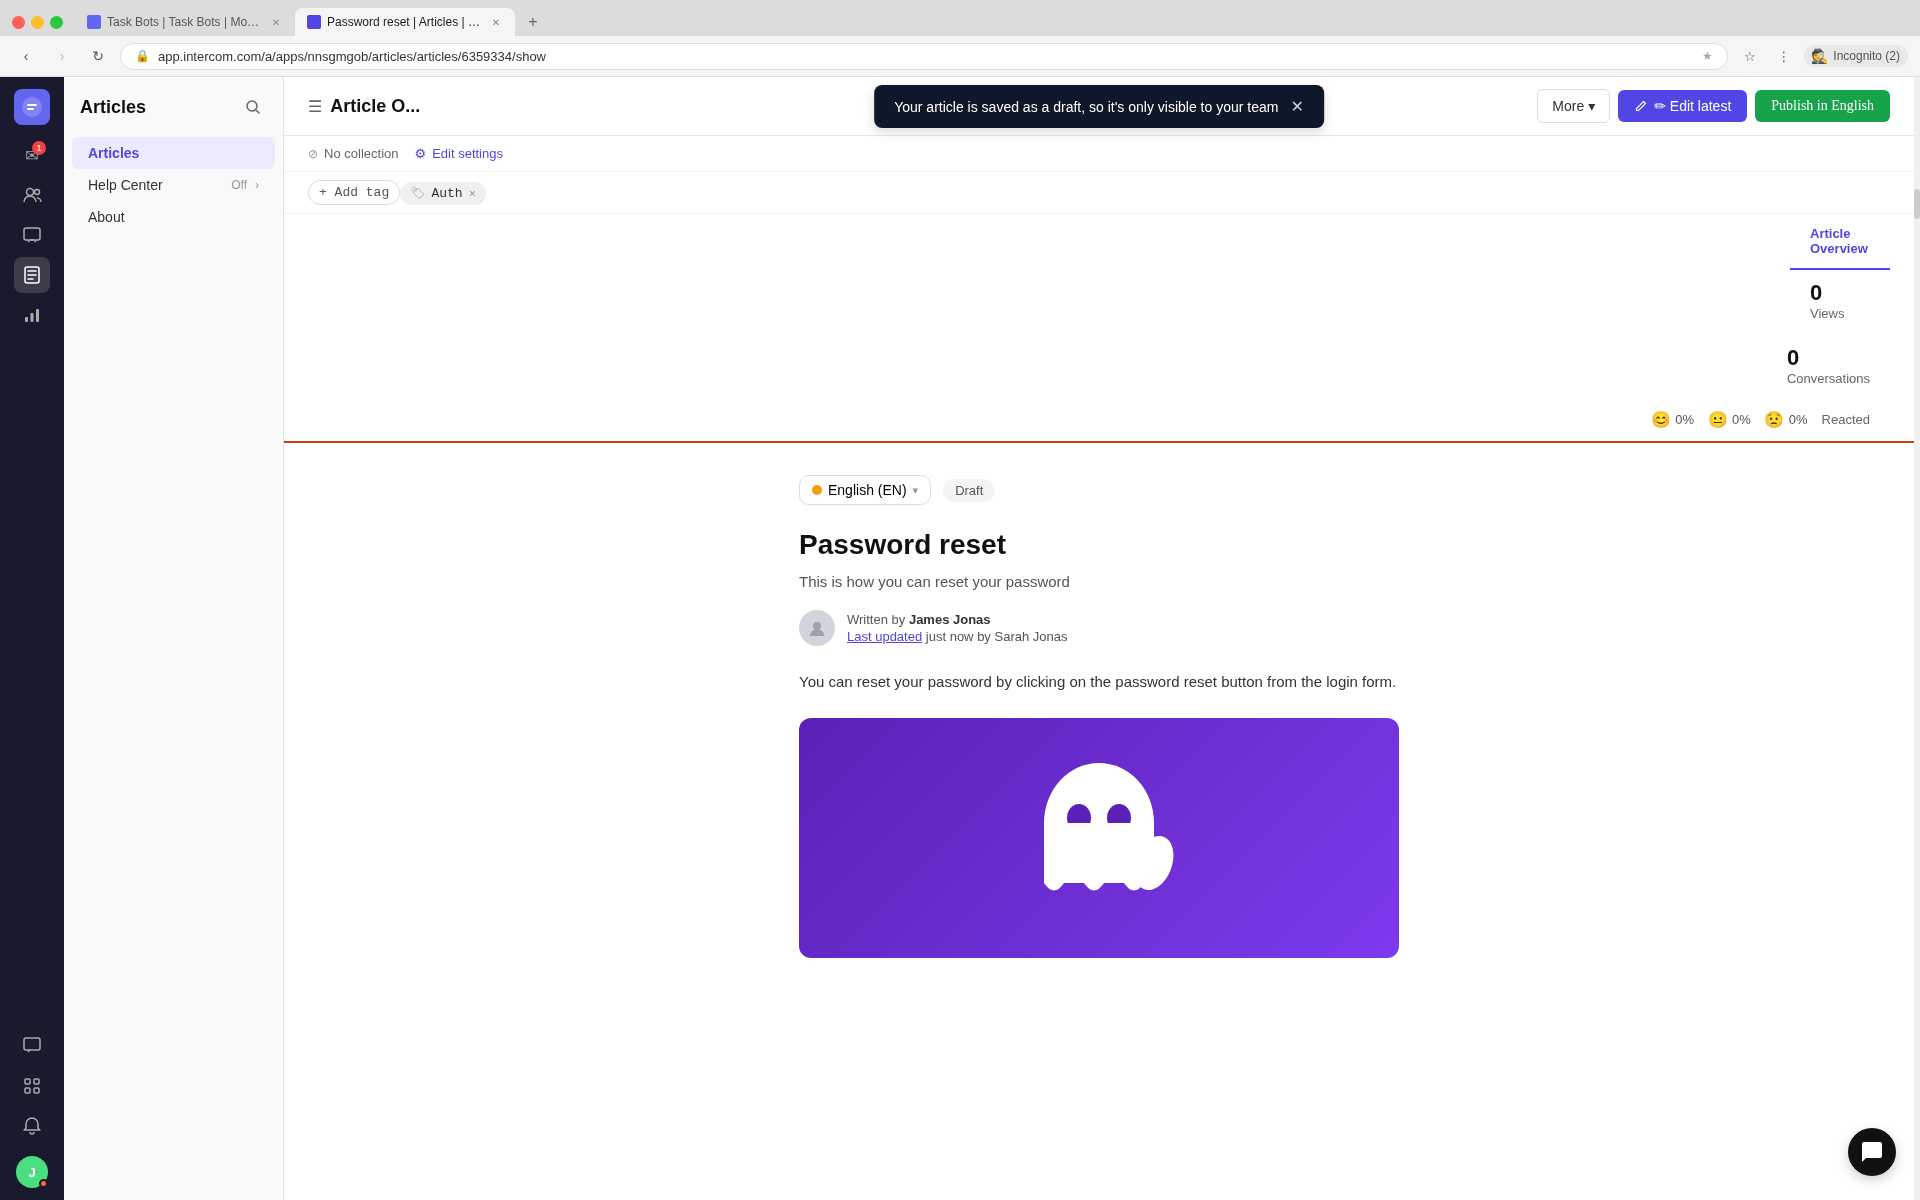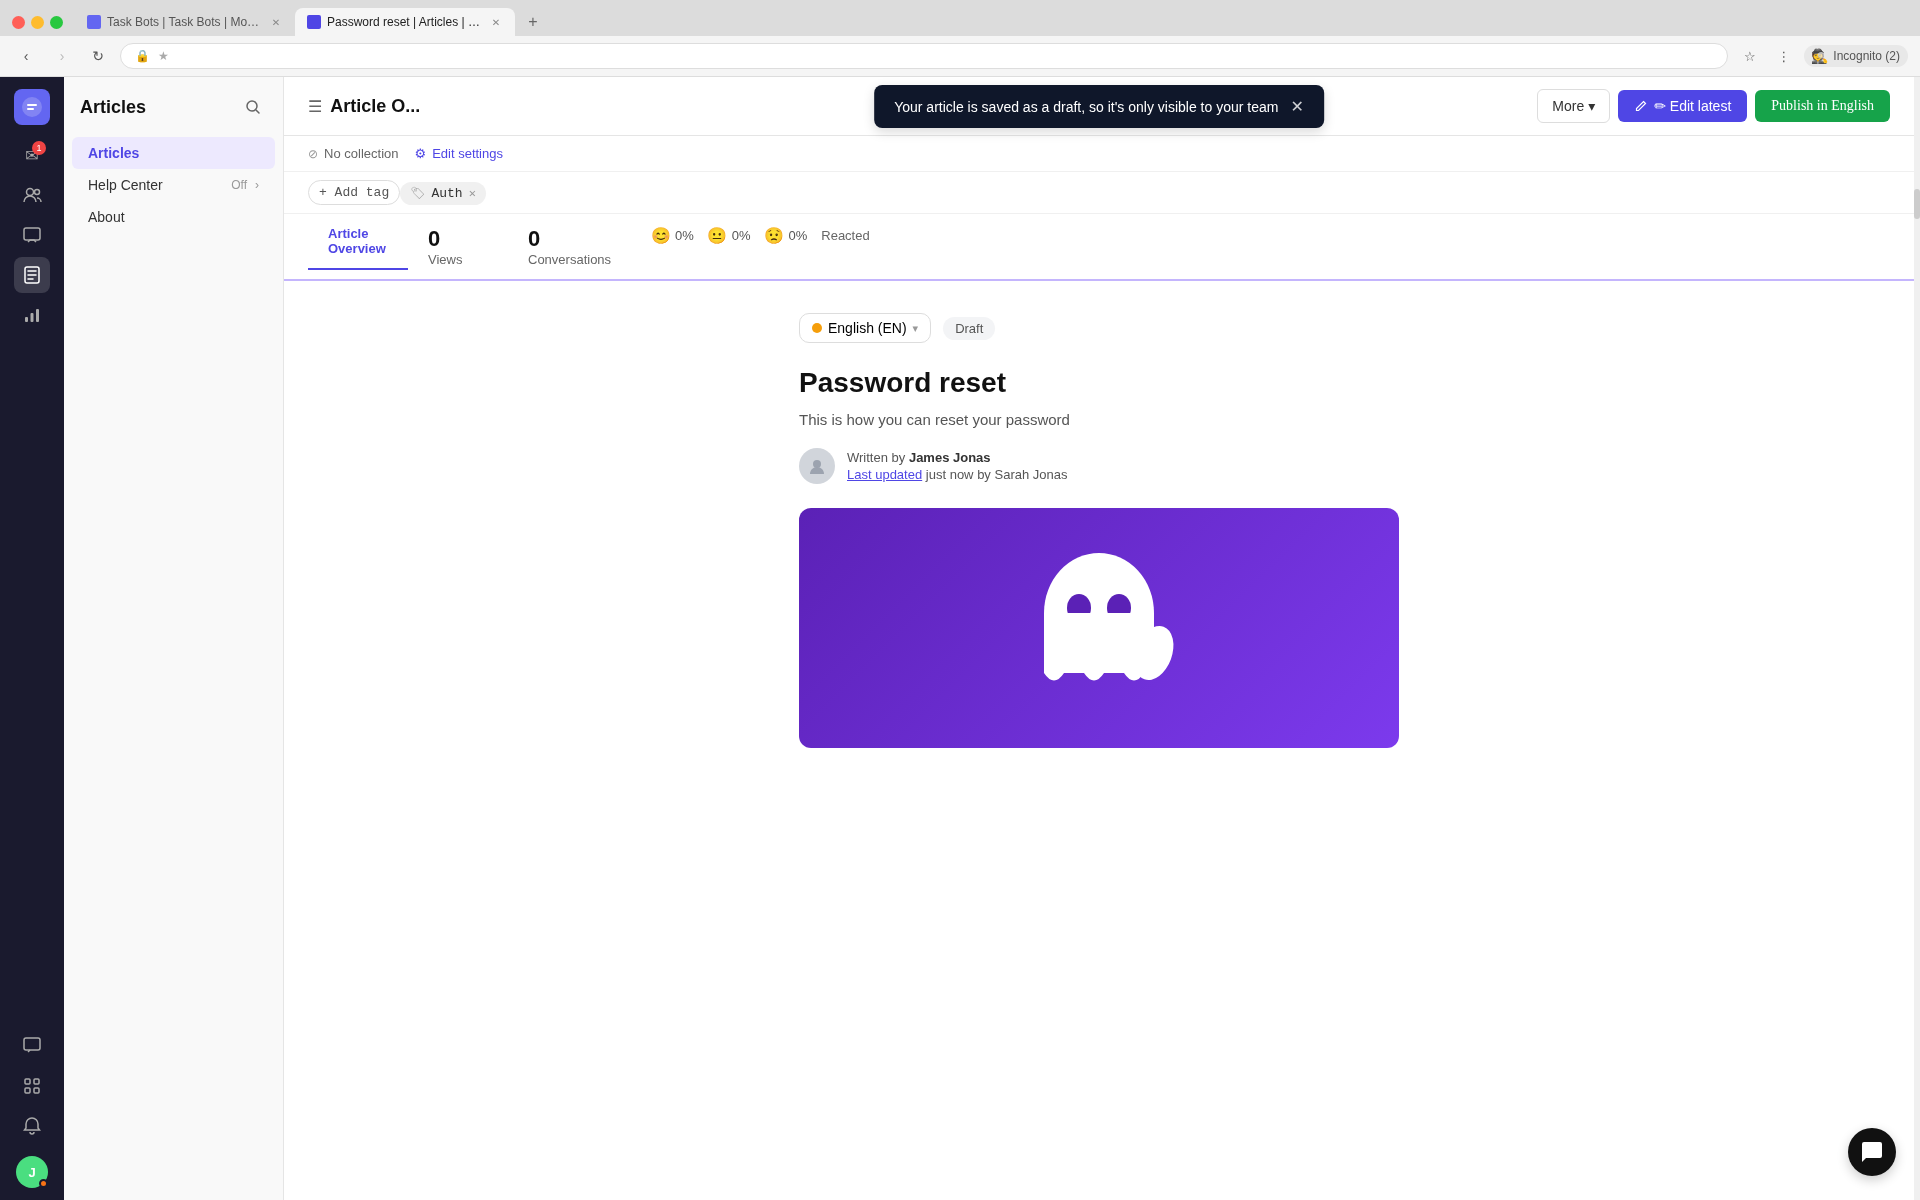--- a/index.html
+++ b/index.html
@@ -75,21 +75,21 @@
     .edit-settings-link { display: flex; align-items: center; gap: 6px; font-size: 13px; color: #4f46e5; cursor: pointer; }
 
     
     .tags-row { display: flex; align-items: flex-end; padding: 8px 24px; border-bottom: 1px solid #f0f0f0; font-family: Liberation Mono, monospace; }
     .add-tag-btn { display: flex; align-items: center; gap: 4px; padding: 4px 10px; border: 1px solid #ddd; border-radius: 14px; font-size: 13px; color: #555; cursor: pointer; background: #fff; }
     .tag { display: flex; align-items: center; gap: 6px; padding: 4px 10px; background: #f0f0f0; border-radius: 14px; font-size: 13px; color: #333; }
     .tag-icon { font-size: 12px; color: #999; }
     .tag-close { font-size: 12px; color: #999; cursor: pointer; }
 
     
-    .stats-tabs { display: flex; align-items: flex-start; gap: 0; padding: 0 24px; border-bottom: 2px solid #c4b5fd; }
+    .stats-tabs { display: flex; align-items: flex-end; gap: 0; padding: 0 24px; border-bottom: 2px solid #c2410c; flex-direction: column; }
     .stat-tab { display: flex; flex-direction: column; padding: 12px 20px; cursor: pointer; border-bottom: 2px solid transparent; margin-bottom: -2px; min-width: 100px; }
     .stat-tab.active { border-bottom-color: #4f46e5; }
     .stat-tab-label { font-size: 13px; color: #4f46e5; font-weight: 600; }
     .stat-tab-sublabel { font-size: 13px; color: #4f46e5; font-weight: 600; }
     .stat-tab-num { font-size: 22px; font-weight: 600; color: #111; }
     .stat-tab-name { font-size: 13px; color: #666; }
     .stat-reactions { display: flex; align-items: center; gap: 14px; padding: 12px 20px; }
     .reaction { display: flex; align-items: center; gap: 4px; font-size: 13px; color: #555; }
     .reaction-emoji { font-size: 16px; }
 
@@ -150,20 +150,21 @@
       <div class="tab-new">+</div>
     </div>
     <div style="width:200px;"></div>
   </div>
   <div class="browser-nav">
     <div class="nav-btn">‹</div>
     <div class="nav-btn disabled">›</div>
     <div class="nav-btn">↻</div>
     <div class="address-bar">
       <span style="color:#999;font-size:12px;">🔒</span>
+      <span class="address-text">app.intercom.com/a/apps/nnsgmgob/articles/articles/6359334/show</span>
       <span style="color:#aaa;font-size:12px;">★</span>
     </div>
     <div class="nav-actions">
       <div class="nav-action-btn">☆</div>
       <div class="nav-action-btn">⋮</div>
       <div class="incognito-badge">
         <span style="font-size:14px;">🕵</span>
         <span>Incognito (2)</span>
       </div>
     </div>
@@ -372,20 +373,21 @@
           <div class="article-meta-text">
             <span class="article-meta-author">
               <span>Written by</span>&nbsp;<strong>James Jonas</strong>
             </span>
             <span class="article-meta-updated">
               <a>Last updated</a>&nbsp;<span>just now</span>&nbsp;<span>by</span>&nbsp;<span>Sarah Jonas</span>
             </span>
           </div>
         </div>
 
+        <p class="article-body-text">You can reset your password by clicking on the password reset button from the login form.</p>
 
         <div class="article-image">
 
           <svg width="200" height="200" viewBox="0 0 200 200" fill="none" xmlns="http://www.w3.org/2000/svg">
 
             <ellipse cx="100" cy="85" rx="55" ry="60" fill="white"></ellipse>
             <rect x="45" y="85" width="110" height="60" fill="white"></rect>
 
             <ellipse cx="80" cy="80" rx="12" ry="14" fill="#5b21b6"></ellipse>
 

